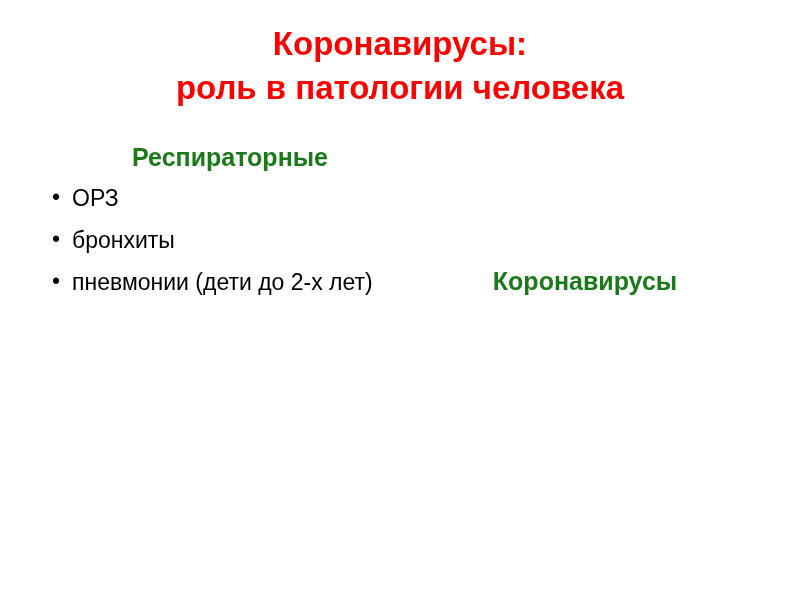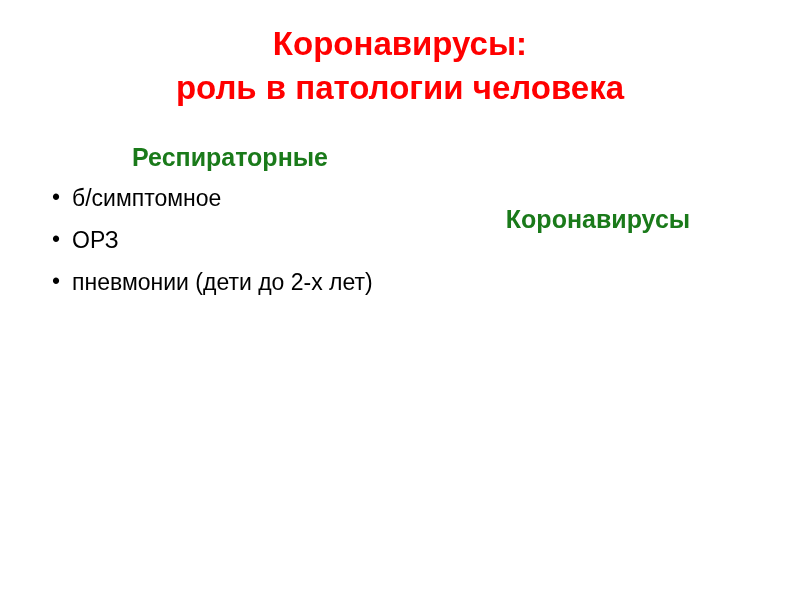--- a/index.html
+++ b/index.html
@@ -30,22 +30,21 @@
     line-height: 1.33;
     font-weight: bold;
     white-space: pre-line;
   }
   .columns {
     position: absolute;
     top: 142px;
     left: 20px;
     width: 760px;
     display: flex;
-    align-items: center;
-    gap: 13px;
+    align-items: flex-end;
   }
   .col-left {
     width: 390px;
     padding-left: 30px;
     box-sizing: border-box;
   }
   .col-right {
     width: 340px;
     padding-left: 10px;
     box-sizing: border-box;
@@ -95,22 +94,22 @@
 <div class="slide">
 
   <div class="slide-title">Коронавирусы:
 роль в патологии человека</div>
 
   <div class="columns">
 
     <div class="col-left">
       <div class="col-heading">Респираторные</div>
       <ul class="bullets">
-        <li>б/симптомное</li>
         <li>ОРЗ</li>
+        <li>бронхиты</li>
         <li>пневмонии (дети до 2-х лет)</li>
       </ul>
     </div>
 
     <div class="col-right">
       <div class="col-heading">Коронавирусы</div>
     </div>
 
   </div>
 

